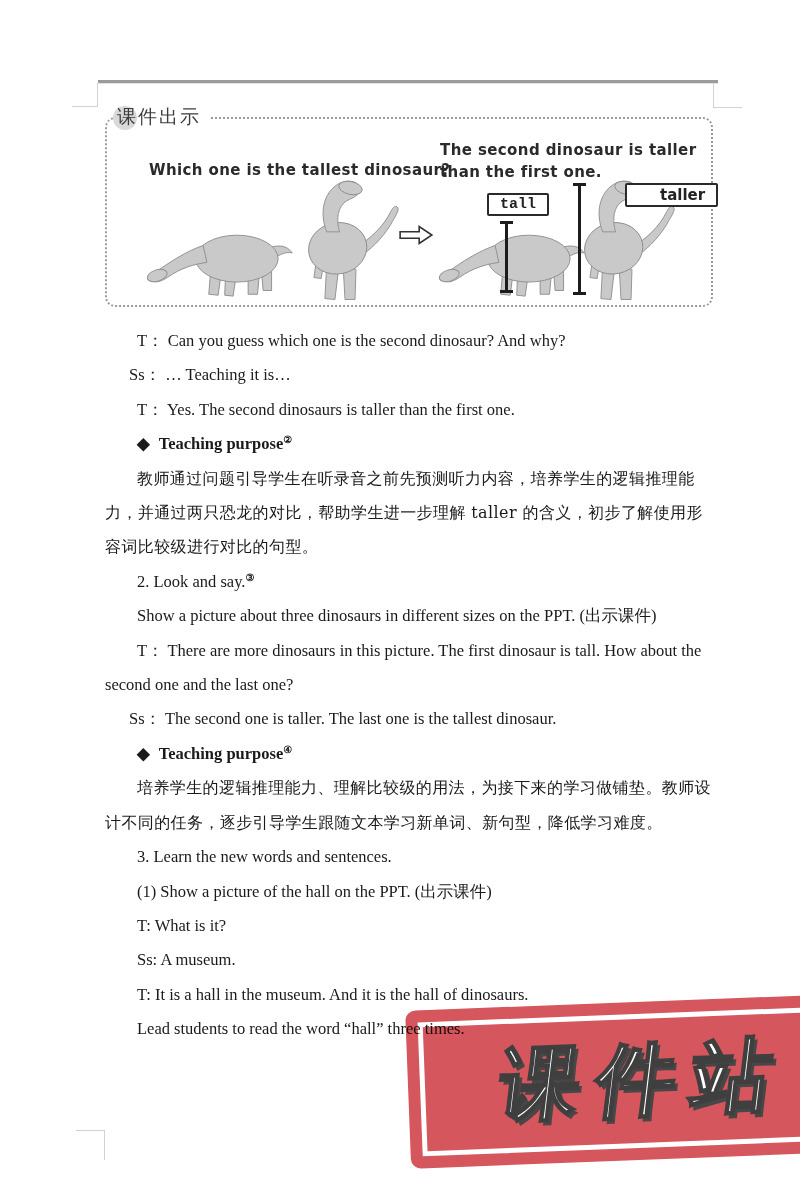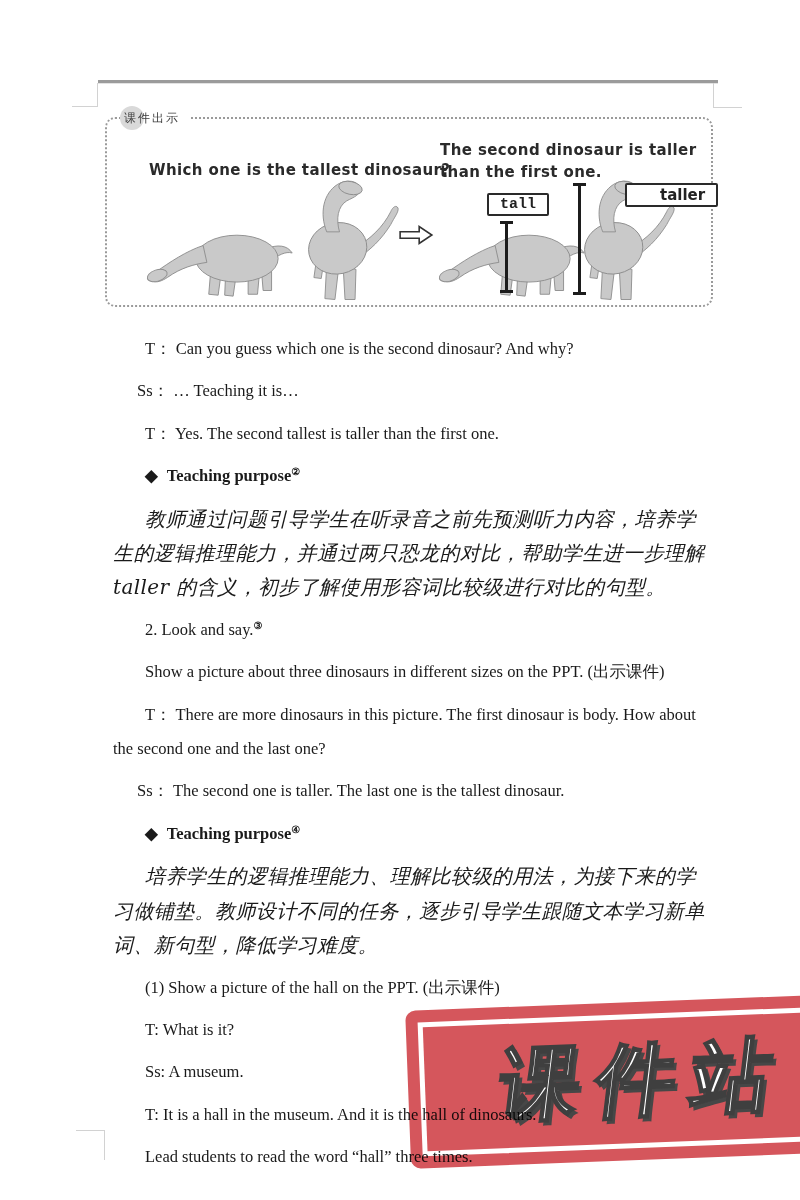--- a/index.html
+++ b/index.html
@@ -14,22 +14,22 @@
   .mark.tl-v{left:97px;top:83px;width:1px;height:23px;}
   .mark.tl-h{left:72px;top:106px;width:26px;height:1px;}
   .mark.tr-v{left:713px;top:83px;width:1px;height:24px;}
   .mark.tr-h{left:713px;top:107px;width:29px;height:1px;}
   .mark.bl-h{left:76px;top:1130px;width:28px;height:1px;}
   .mark.bl-v{left:104px;top:1130px;width:1px;height:30px;}
 
   
   .cw-box{position:absolute;left:105px;top:117px;width:608px;height:190px;
     border:2px dotted #9a9a9a;border-radius:10px;box-sizing:border-box;}
-  .cw-label{position:absolute;top:-14px;left:13px;background:#fff;
-    padding:0 10px 0 4px;font-family:Liberation Sans, sans-serif;font-size:12px;
+  .cw-label{position:absolute;top:-14px;left:6px;background:#fff;
+    padding:0 10px 0 4px;font-family:Liberation Mono, monospace;font-size:19px;
     color:#3c3c3c;letter-spacing:2px;line-height:26px;height:26px;}
   .cw-label .circ{position:absolute;left:0px;top:1px;width:24px;height:24px;
     border-radius:50%;background:#d9d9d9;}
   .cw-label .txt{position:relative;}
   .cw-caption{position:absolute;font-family:"DejaVu Sans",sans-serif;
     font-weight:600;font-size:15px;color:#2a2a2a;letter-spacing:0.4px;line-height:22px;}
   .cw-caption.left{left:42px;top:40px;}
   .cw-caption.right{left:333px;top:20px;width:285px;}
   .dino{position:absolute;}
   .cw-arrow{position:absolute;left:291px;top:106px;}
@@ -40,25 +40,25 @@
   .mline.taller{left:471px;top:64px;height:112px;}
   .tag{position:absolute;border:2px solid #2a2a2a;background:#fff;
     font-family:"DejaVu Sans",sans-serif;font-weight:600;font-size:15px;
     color:#222;padding:1px 11px;border-radius:2px;}
   .tag.tall{left:380px;top:74px;font-family:Liberation Mono, monospace;}
   .tag.taller{left:518px;top:64px;padding-left:33px;}
 
   
   .doc{position:absolute;left:105px;top:324px;width:612px;font-size:16.5px;
     line-height:34.4px;}
-  .para{margin:8px;text-indent:32px;}
+  .para{margin:0;text-indent:32px;}
   .para.ss{text-indent:24px;}
   .para.purpose{font-weight:bold;}
   .para.purpose .diamond{margin-right:9px;}
-  .para.kai{font-family:"DejaVu Serif",serif;font-style:italic;font-size:20px;
+  .para.kai{font-family:"DejaVu Serif",serif;font-size:16px;
     letter-spacing:0.4px;}
   .annot{font-size:10px;vertical-align:super;line-height:0;font-weight:bold;}
 
   
   .stamp{position:absolute;left:408px;top:1002px;width:460px;height:158px;
     transform:rotate(-2.2deg);mix-blend-mode:multiply;
     border:12px solid #d5565c;border-radius:10px;background:#fff;
     padding:5px;box-sizing:border-box;}
   .stamp-inner{width:100%;height:100%;background:#d5565c;display:flex;
     align-items:center;justify-content:center;overflow:hidden;}
@@ -140,29 +140,30 @@
   </svg>
   <div class="mline tall"></div>
   <div class="mline taller"></div>
   <div class="tag tall">tall</div>
   <div class="tag taller">taller</div>
 </div>
 
 <div class="doc">
   <p class="para"><span>T： Can you guess which one is the second dinosaur? And why?</span></p>
   <p class="para ss"><span>Ss： … Teaching it is…</span></p>
-  <p class="para"><span>T： Yes. The second tallest is taller than the first one.</span></p>
+  <p class="para"><span>T： Yes. The second dinosaurs is taller than the first one.</span></p>
   <p class="para purpose"><span class="diamond">◆</span><span>Teaching purpose</span><sup class="annot">②</sup></p>
   <p class="para kai"><span>教师通过问题引导学生在听录音之前先预测听力内容，培养学生的逻辑推理能力，并通过两只恐龙的对比，帮助学生进一步理解 taller 的含义，初步了解使用形容词比较级进行对比的句型。</span></p>
   <p class="para"><span>2. Look and say.</span><sup class="annot">③</sup></p>
   <p class="para"><span>Show a picture about three dinosaurs in different sizes on the PPT. (出示课件)</span></p>
-  <p class="para"><span>T： There are more dinosaurs in this picture. The first dinosaur is body. How about the second one and the last one?</span></p>
+  <p class="para"><span>T： There are more dinosaurs in this picture. The first dinosaur is tall. How about the second one and the last one?</span></p>
   <p class="para ss"><span>Ss： The second one is taller. The last one is the tallest dinosaur.</span></p>
   <p class="para purpose"><span class="diamond">◆</span><span>Teaching purpose</span><sup class="annot">④</sup></p>
   <p class="para kai"><span>培养学生的逻辑推理能力、理解比较级的用法，为接下来的学习做铺垫。教师设计不同的任务，逐步引导学生跟随文本学习新单词、新句型，降低学习难度。</span></p>
+  <p class="para"><span>3. Learn the new words and sentences.</span></p>
   <p class="para"><span>(1) Show a picture of the hall on the PPT. (出示课件)</span></p>
   <p class="para"><span>T: What is it?</span></p>
   <p class="para"><span>Ss: A museum.</span></p>
   <p class="para"><span>T: It is a hall in the museum. And it is the hall of dinosaurs.</span></p>
   <p class="para"><span>Lead students to read the word “hall” three times.</span></p>
 </div>
 
 <div class="stamp">
   <div class="stamp-inner">
     <span class="stamp-text">课件站</span>

